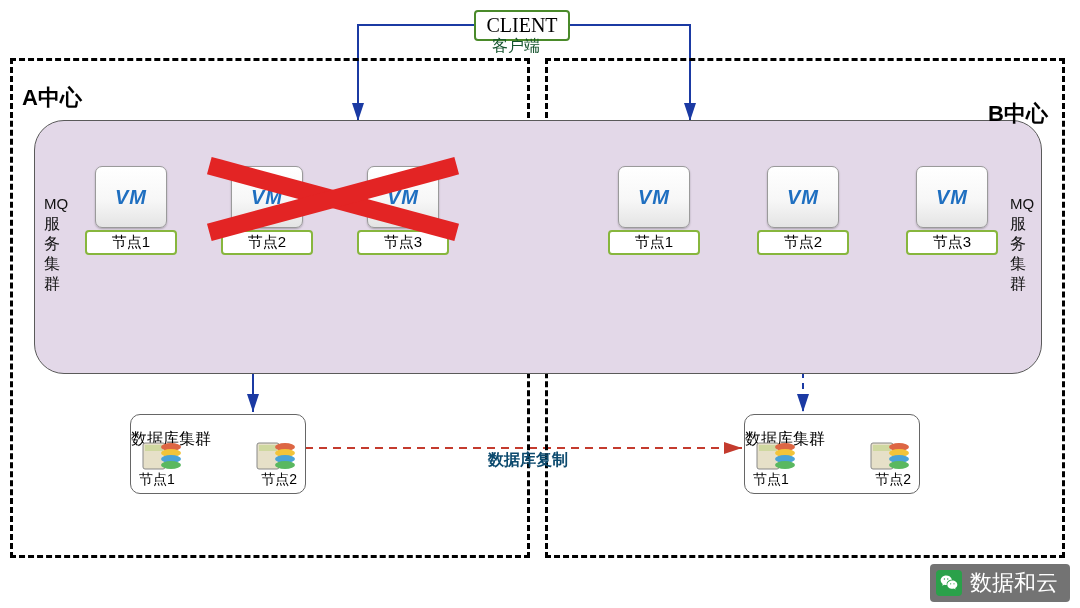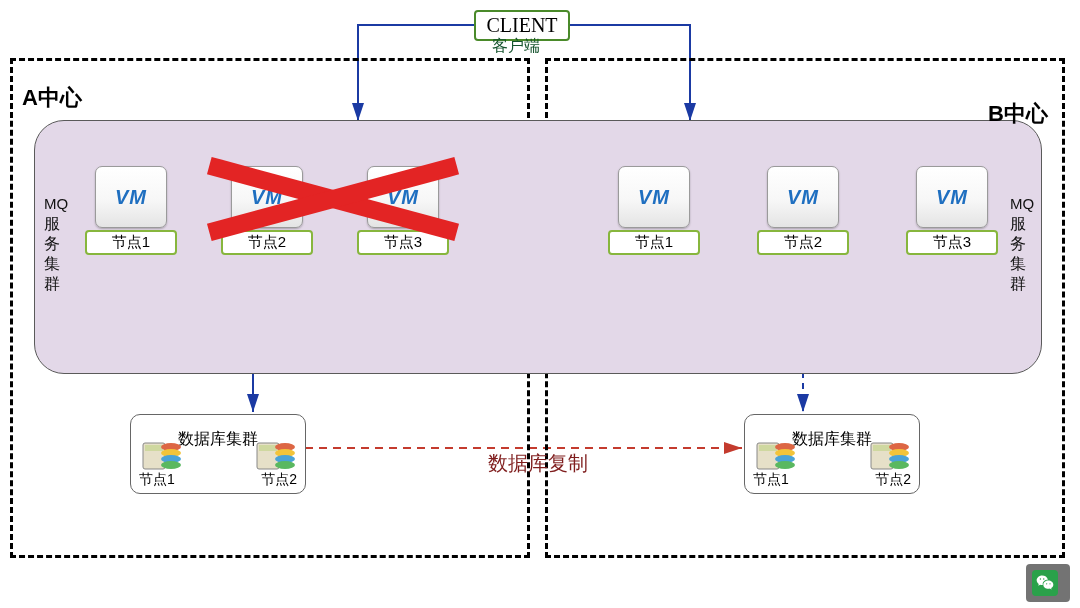--- a/index.html
+++ b/index.html
@@ -107,21 +107,20 @@
     position: absolute;
     border: 1px solid #666;
     border-radius: 10px;
     background: #fff;
     box-sizing: border-box;
   }
   .db-title {
     position: absolute;
     top: 14px;
     left: 0; right: 0;
-    text-align: center;
     font-size: 16px;
     color: #000;
   }
   .db-node {
     position: absolute;
     bottom: 4px;
     font-size: 14px;
     color: #000;
   }
 
@@ -143,22 +142,23 @@
   .wm-icon {
     width: 26px; height: 26px;
     border-radius: 4px;
     background: #2aa14a;
     display: flex; align-items: center; justify-content: center;
   }
   .wm-icon svg { position: static; }
 
   .repl-label {
     position: absolute;
-    font-size: 20px;
-    color: #7f1d1d;
+    font-size: 16px;
+    color: #0c4a6e;
+    font-weight: bold;
   }
 </style>
 </head>
 <body>
 
 <svg width="1080" height="608">
   <defs>
     <marker id="arrBlue" markerWidth="10" markerHeight="10" refX="9" refY="3" orient="auto">
       <path d="M0,0 L9,3 L0,6 Z" fill="#1b3aa3"></path>
     </marker>
@@ -301,13 +301,14 @@
 </div>
 
 <div class="repl-label" style="left:488px; top:450px;">数据库复制</div>
 
 <div class="watermark">
   <span class="wm-icon">
     <svg width="20" height="20" viewBox="0 0 24 24">
         <path fill="#fff" d="M8.5 3C4.9 3 2 5.6 2 8.8c0 1.8 1 3.4 2.5 4.5l-.6 2 2.3-1.2c.7.2 1.5.3 2.3.3.3 0 .6 0 .9-.1-.1-.4-.2-.8-.2-1.2 0-2.8 2.7-5.1 6-5.1h.3C14.8 4.9 11.9 3 8.5 3zm-2 3.2c.5 0 .9.4.9.9s-.4.9-.9.9-.9-.4-.9-.9.4-.9.9-.9zm4 0c.5 0 .9.4.9.9s-.4.9-.9.9-.9-.4-.9-.9.4-.9.9-.9zM16 9c-3.3 0-6 2.2-6 5s2.7 5 6 5c.7 0 1.3-.1 1.9-.3l2 1-.5-1.7c1.5-.9 2.6-2.4 2.6-4 0-2.8-2.7-5-6-5zm-2 3.2c.4 0 .8.3.8.8s-.4.8-.8.8-.8-.3-.8-.8.4-.8.8-.8zm4 0c.4 0 .8.3.8.8s-.4.8-.8.8-.8-.3-.8-.8.4-.8.8-.8z"></path>
       </svg>
   </span>
+  <span>数据和云</span>
 </div>
 
 </body></html>

